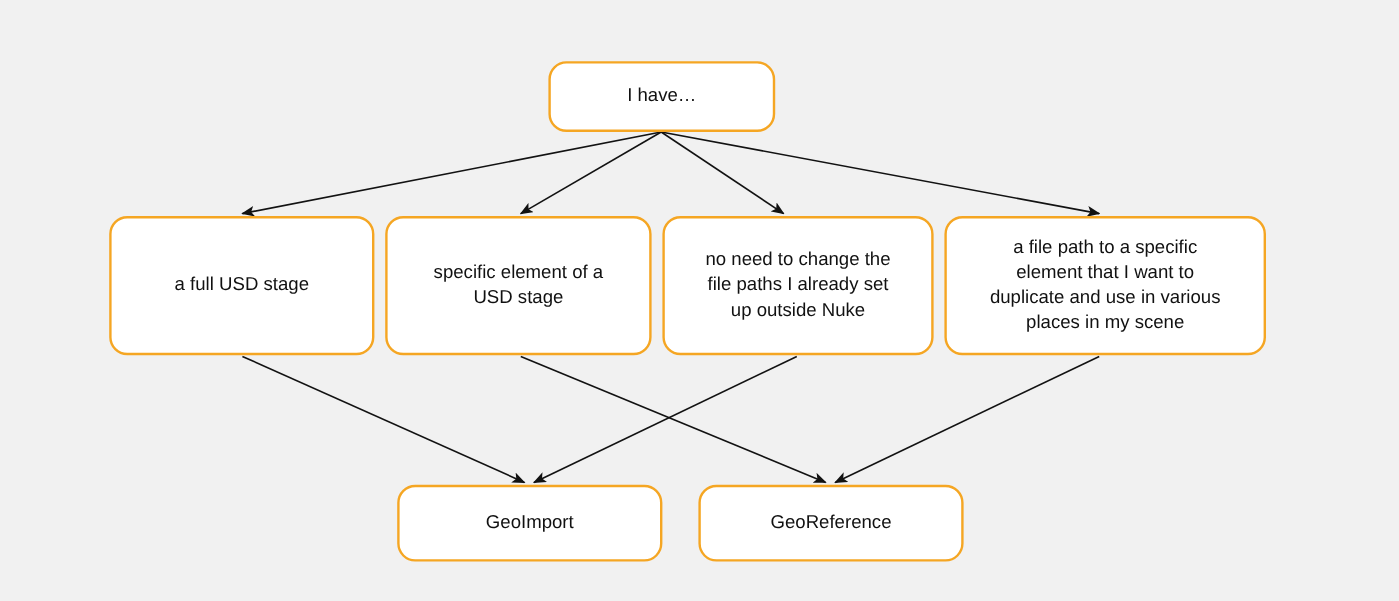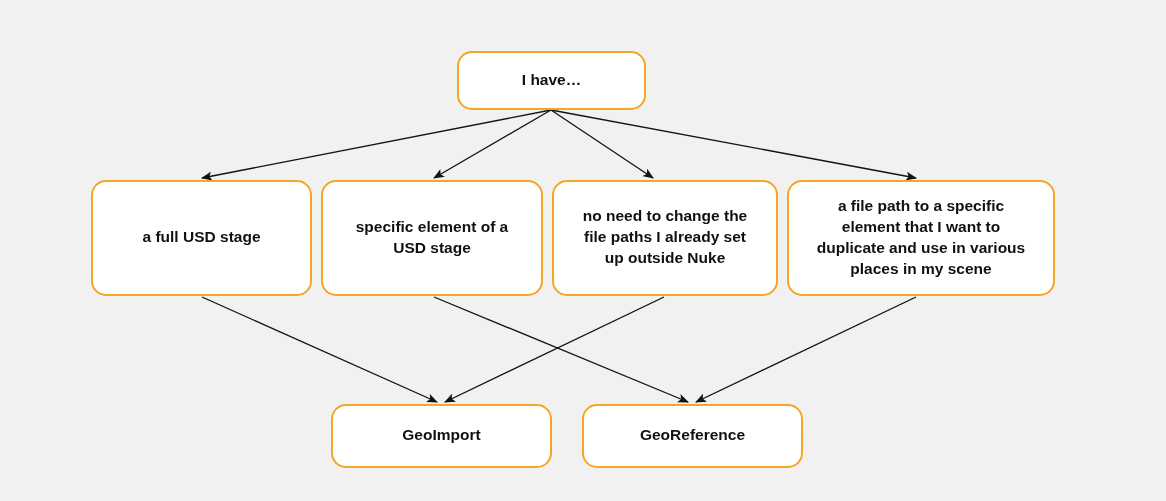--- a/index.html
+++ b/index.html
@@ -10,21 +10,20 @@
     width: 1166px;
     height: 501px;
     background: #f1f1f1;
     font-family: "Liberation Sans", sans-serif;
     overflow: hidden;
   }
   #diagram-root {
     position: relative;
     width: 1022px;
     height: 501px;
-    font-weight: bold;
   }
   #flow-svg {
     position: absolute;
     top: 0;
     left: 0;
     width: 1166px;
     height: 501px;
     display: block;
   }
   .node-rect {

